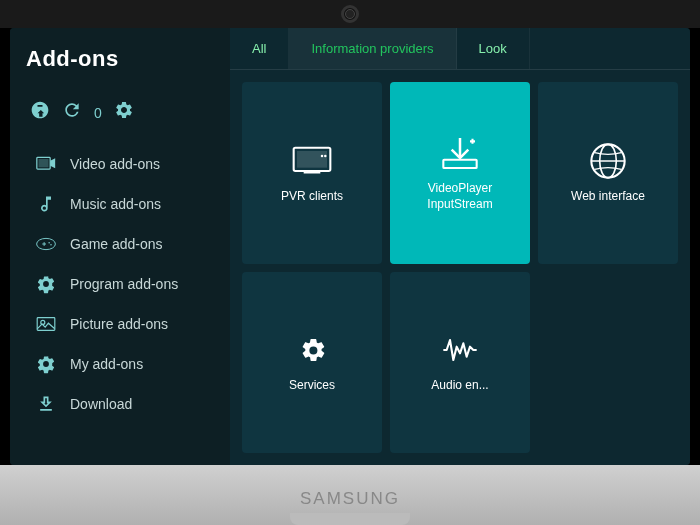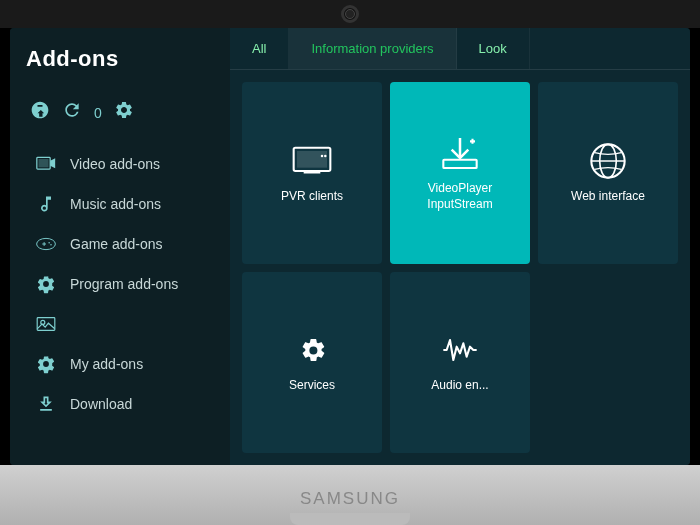--- a/index.html
+++ b/index.html
@@ -323,20 +323,21 @@
       </li>
 
       <li class="sidebar-item">
         <span class="item-icon">
           <svg width="20" height="16" viewBox="0 0 24 20" fill="none" stroke="#7ecfcf" stroke-width="1.5">
             <rect x="1" y="2" width="22" height="16" rx="1"></rect>
             <circle cx="8" cy="8" r="2.5"></circle>
             <polyline points="1,16 7,10 11,14 15,9 23,16"></polyline>
           </svg>
         </span>
+        <span>Picture add-ons</span>
       </li>
 
       <li class="sidebar-item">
         <span class="item-icon">
           <svg width="20" height="20" viewBox="0 0 24 24" fill="#7ecfcf">
             <path d="M19.43 12.98c.04-.32.07-.64.07-.98s-.03-.66-.07-.98l2.11-1.65a.5.5 0 00.12-.64l-2-3.46a.5.5 0 00-.61-.22l-2.49 1a7.37 7.37 0 00-1.67-.97l-.38-2.65A.49.49 0 0014 3h-4a.49.49 0 00-.49.42l-.38 2.65c-.61.25-1.17.59-1.67.97l-2.49-1a.49.49 0 00-.61.22l-2 3.46a.49.49 0 00.12.64l2.11 1.65c-.04.32-.07.65-.07.98s.03.66.07.98l-2.11 1.65a.5.5 0 00-.12.64l2 3.46c.12.22.39.3.61.22l2.49-1c.5.38 1.06.71 1.67.97l.38 2.65c.06.24.27.42.49.42h4c.22 0 .43-.18.49-.42l.38-2.65c.61-.25 1.17-.59 1.67-.97l2.49 1c.22.08.49 0 .61-.22l2-3.46a.5.5 0 00-.12-.64l-2.11-1.65zM12 15.5A3.5 3.5 0 1112 8.5a3.5 3.5 0 010 7z"></path>
           </svg>
         </span>
         <span>My add-ons</span>
       </li>

